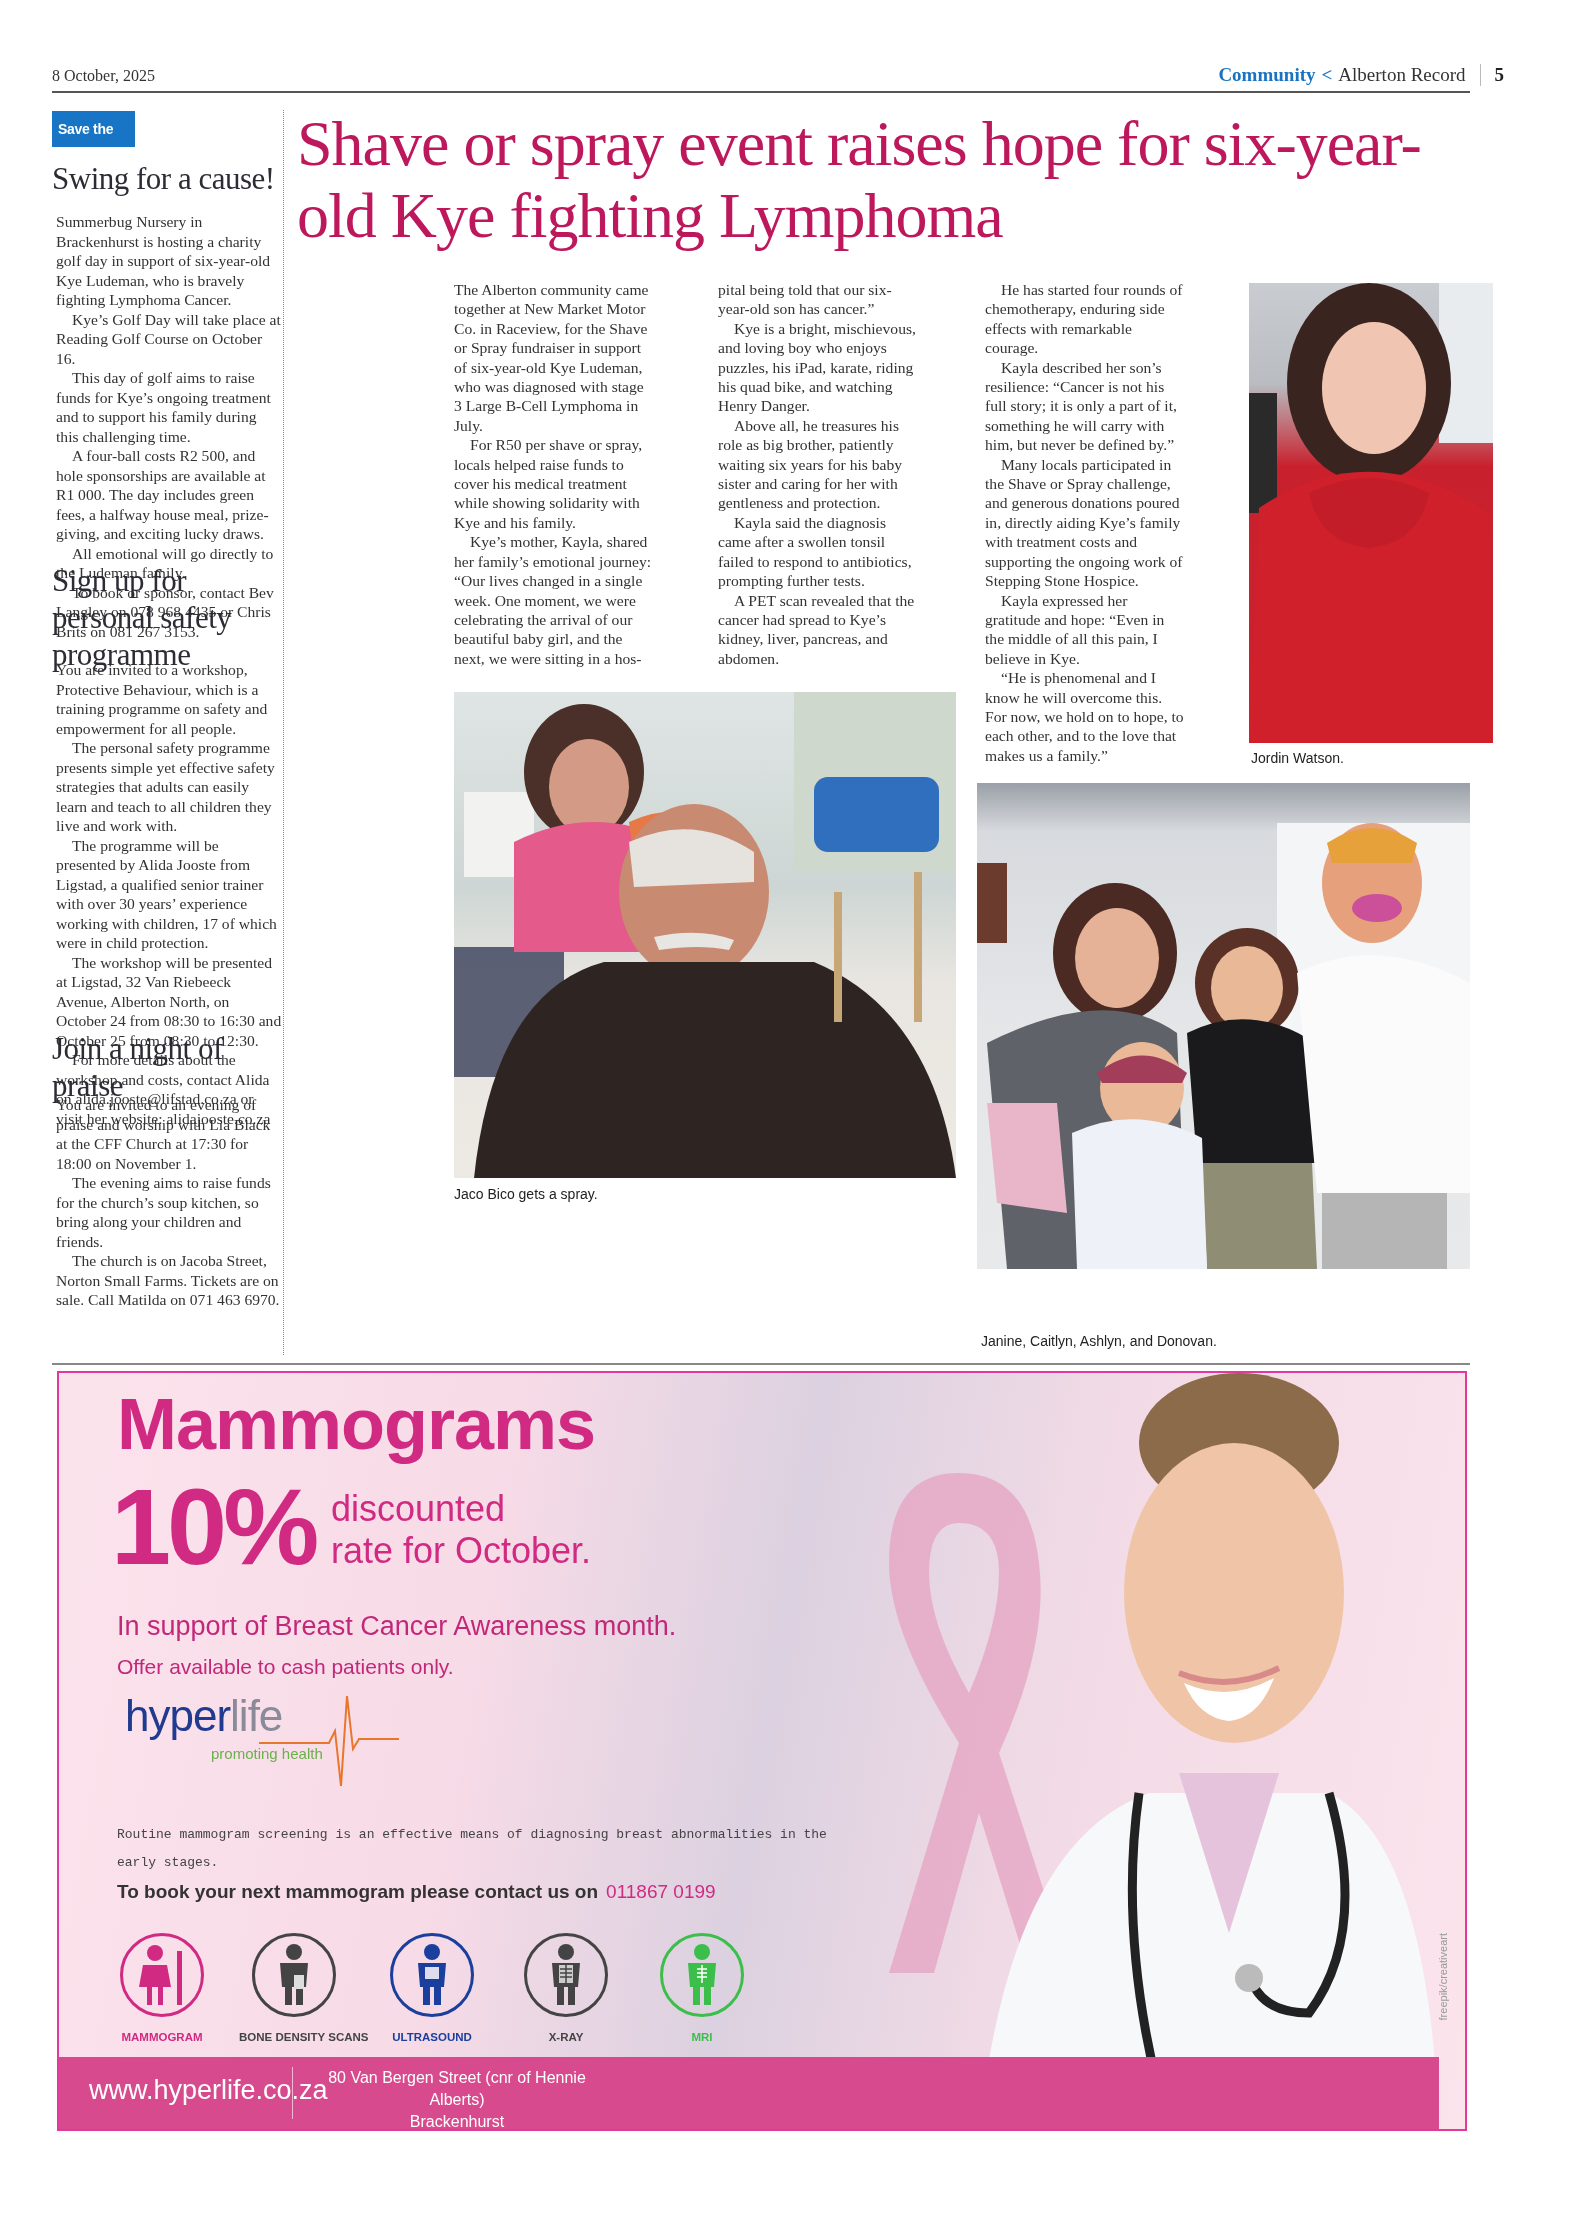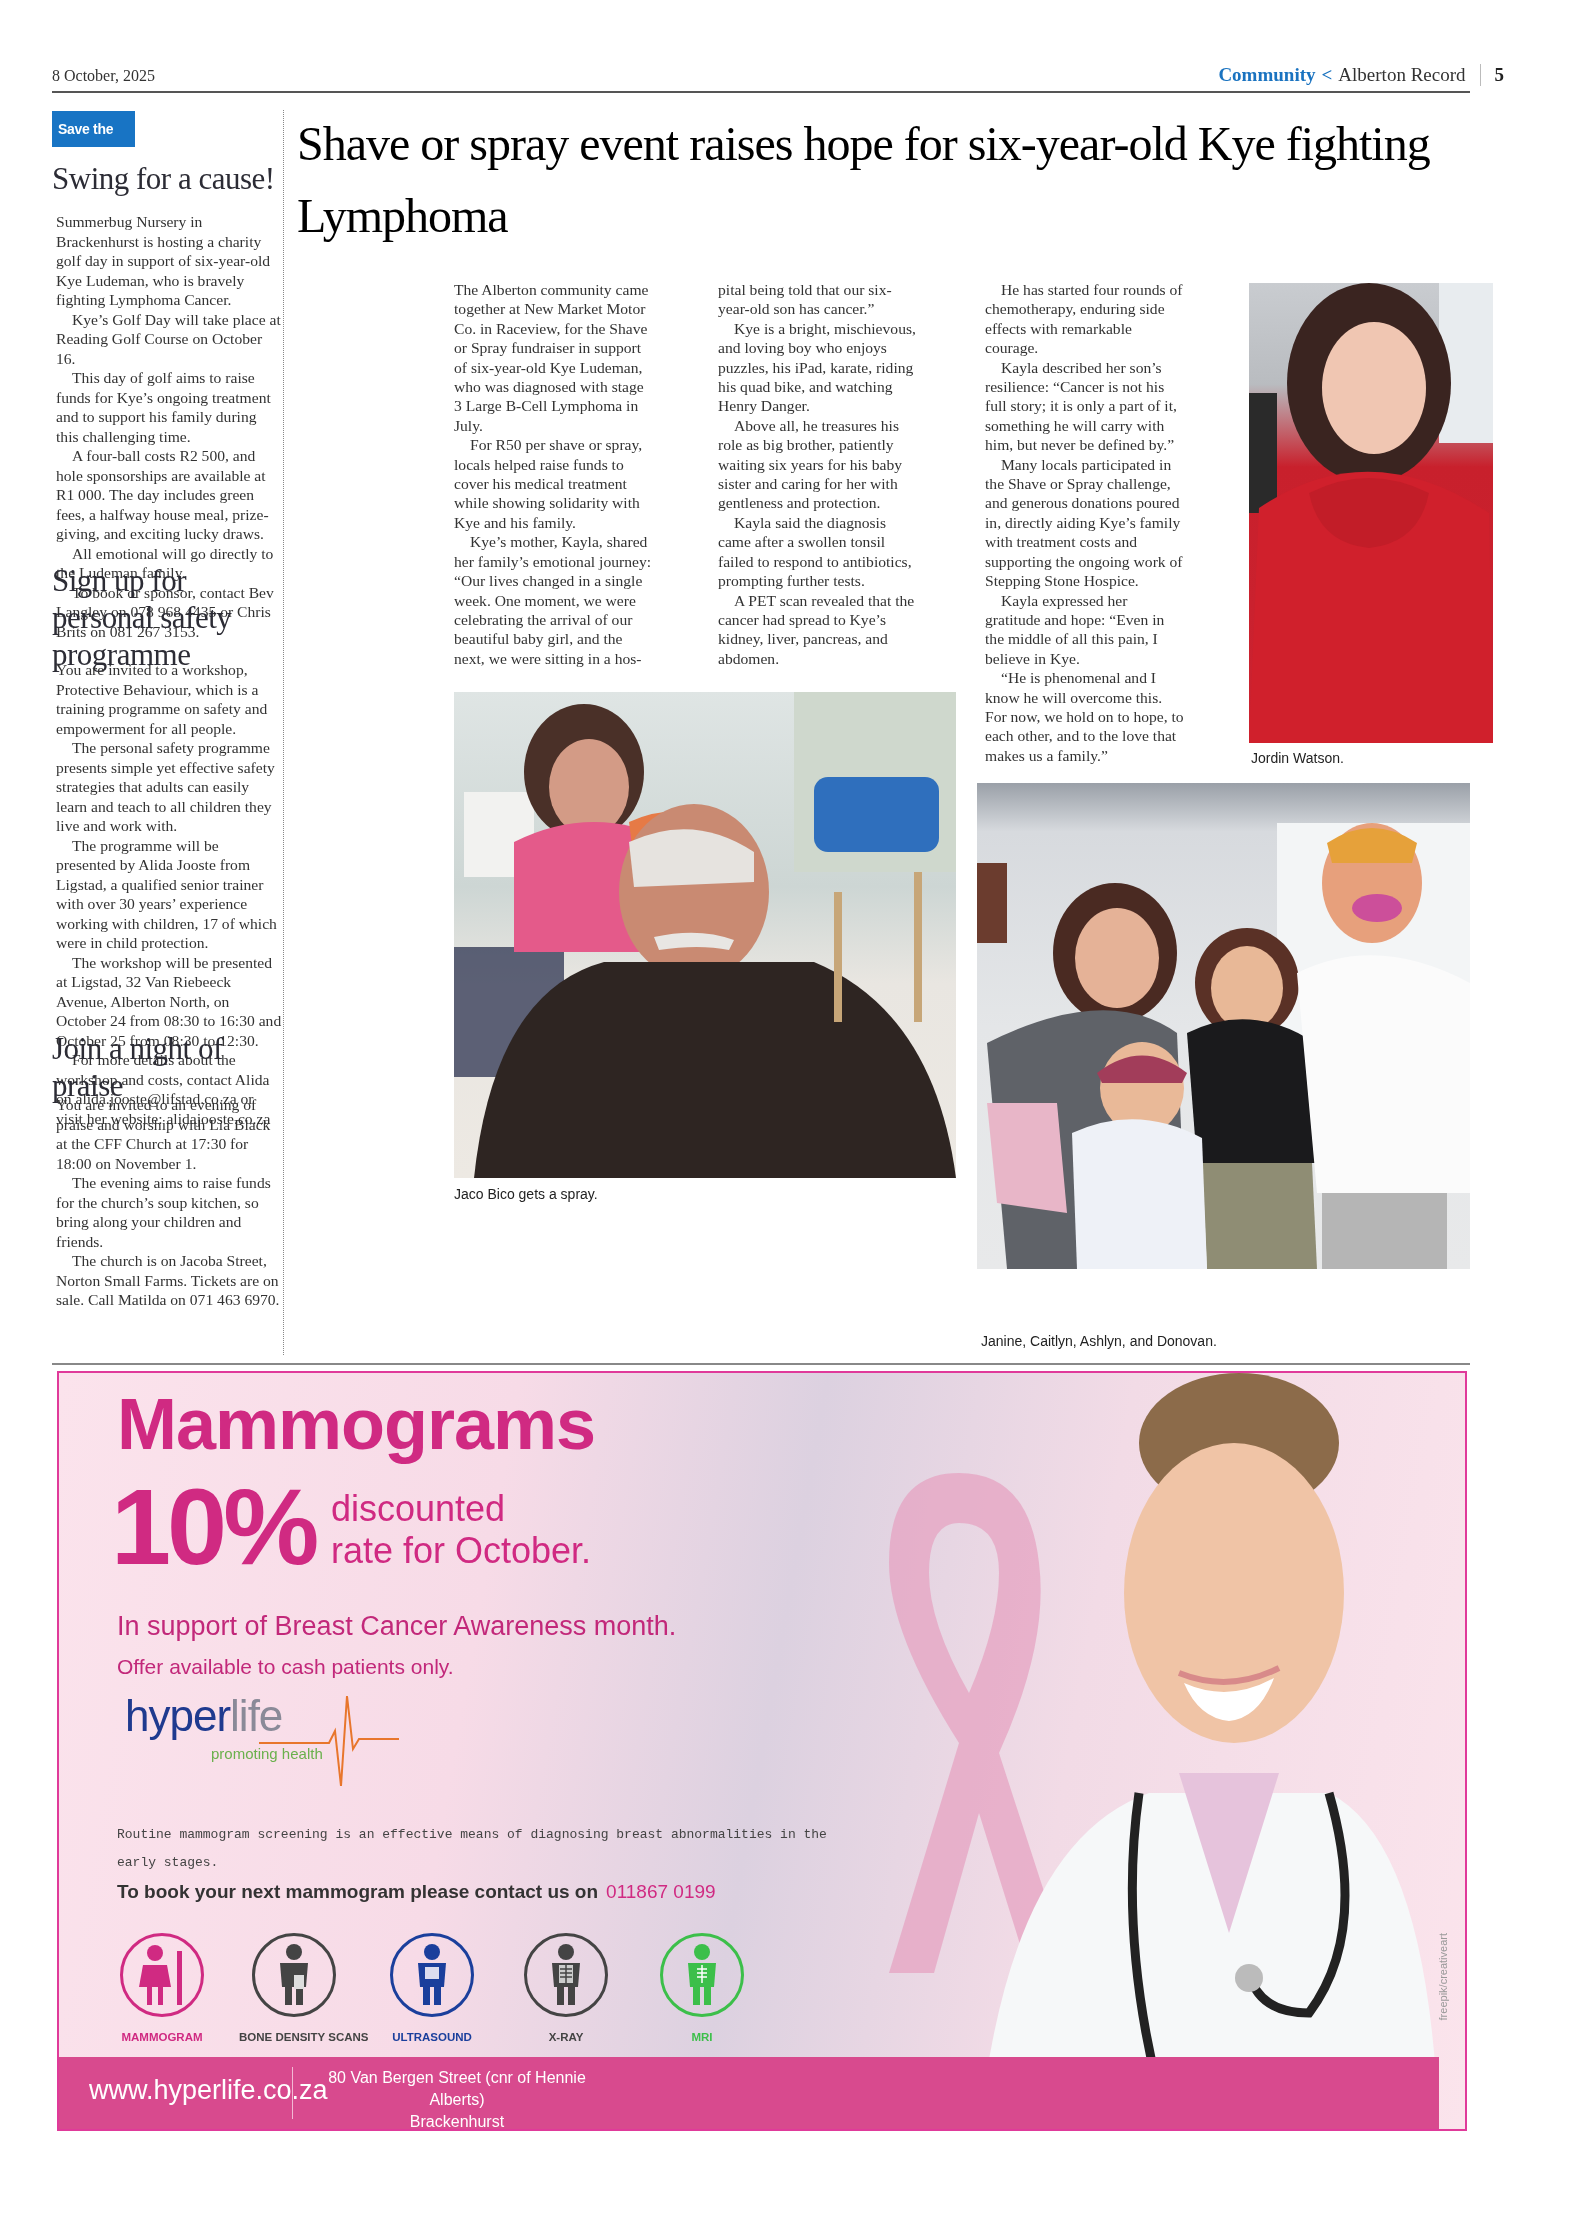--- a/index.html
+++ b/index.html
@@ -19,21 +19,21 @@
 
   
   .vrule{left:283px;top:110px;width:0;height:1245px;border-left:1px dotted #888}
   .badge{left:52px;top:111px;width:83px;height:36px;background:#1874c4;color:#fff;font-family:"Liberation Sans",sans-serif;font-weight:bold;font-size:14px;line-height:36px;padding-left:6px;letter-spacing:-0.3px}
   .brief-h{font-size:31px;line-height:37px;color:#2c2c35;letter-spacing:-0.5px}
   .brief-p{font-size:15.6px;line-height:19.5px;color:#333;text-align:left}
   .brief-p p{text-indent:16px}
   .brief-p p:first-child{text-indent:0}
 
   
-  .headline{left:297px;top:108px;width:1180px;font-size:48px;line-height:72px;color:#000000;letter-spacing:-1px;font-family:"Liberation Serif",serif}
+  .headline{left:297px;top:108px;width:1180px;font-size:64px;line-height:72px;color:#be185d;letter-spacing:-1px;font-family:"Liberation Serif",serif}
 
   
   .col{font-size:15.6px;line-height:19.4px;color:#333;width:200px}
   .col p{text-indent:16px}
   .col p.first{text-indent:0}
 
   
   .photo{overflow:hidden}
   .caption{font-family:"Liberation Sans",sans-serif;font-size:14px;color:#222}
 

